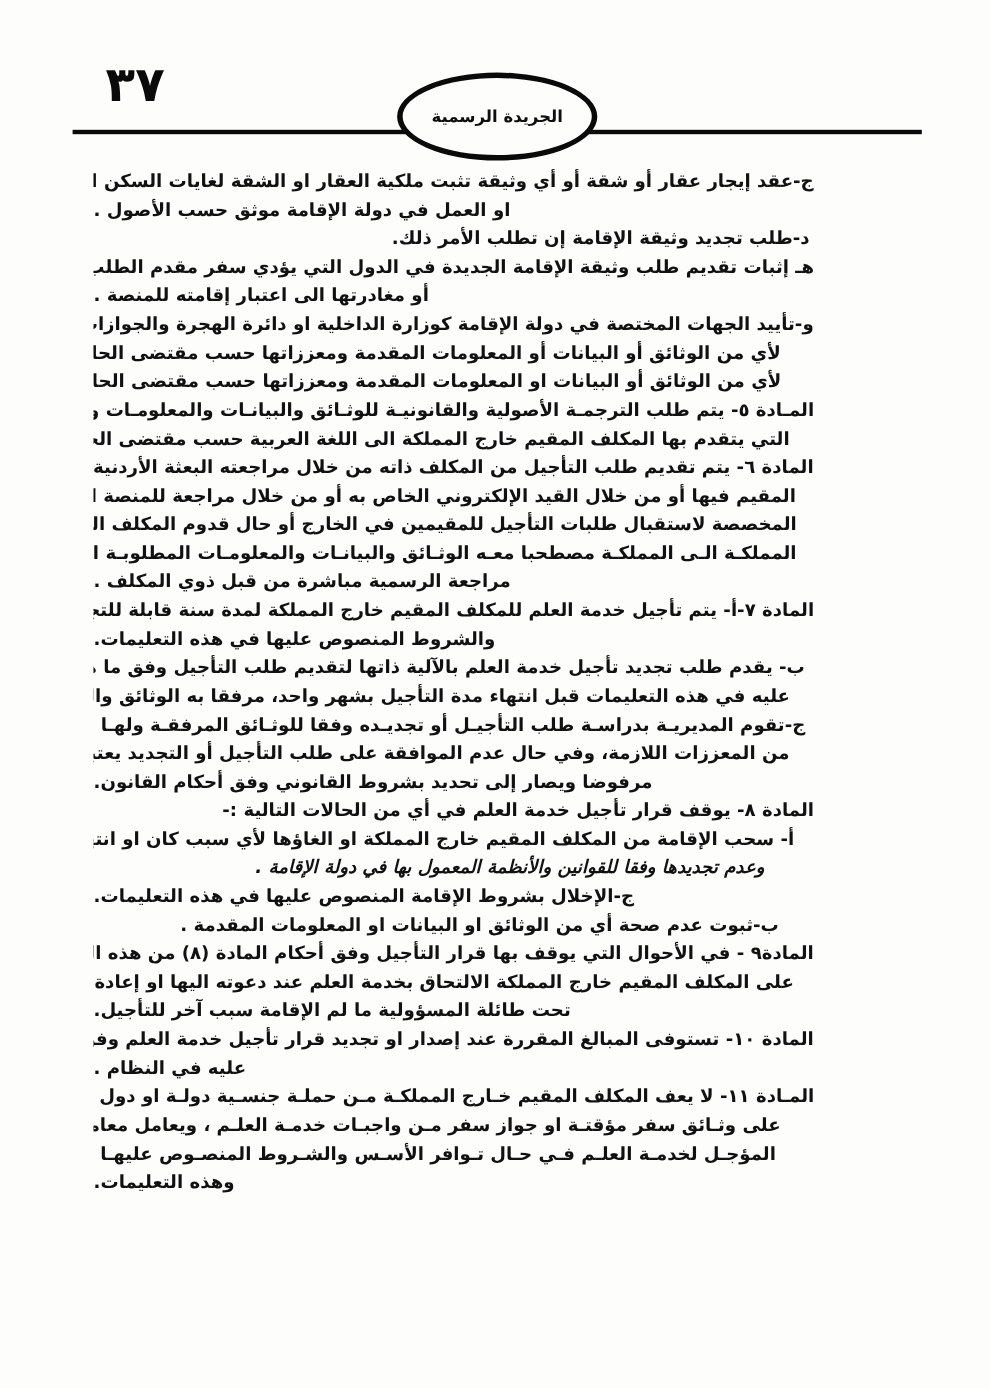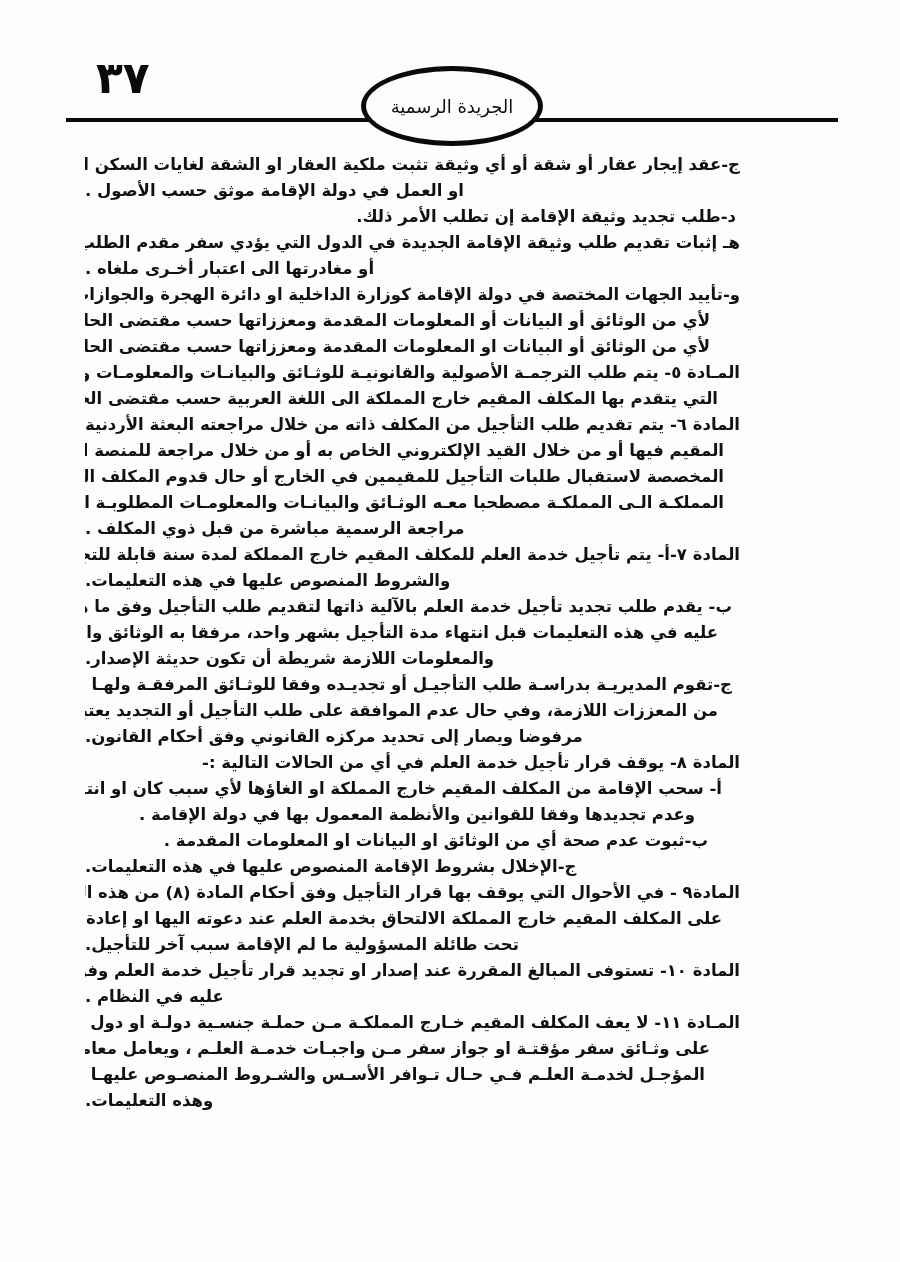--- a/index.html
+++ b/index.html
@@ -38,22 +38,22 @@
     width: 172px;
     height: 70px;
     background: #fdfdfc;
     border: 5px solid #0a0a0a;
     border-radius: 50%;
     display: flex;
     align-items: center;
     justify-content: center;
   }
   .gazette-badge span {
-    font-size: 18px;
-    font-weight: 400;
+    font-size: 15px;
+    font-weight: 700;
     direction: rtl;
     white-space: nowrap;
   }
   
   .doc-body {
     position: absolute;
     top: 152px;
     left: 85px;
     width: 655px;
     direction: rtl;
@@ -82,44 +82,43 @@
 
   <div class="gazette-badge">
     <span>الجريدة الرسمية</span>
   </div>
 
   <div class="doc-body" dir="rtl">
       <div class="line al-j">ج-عقد إيجار عقار أو شقة أو أي وثيقة تثبت ملكية العقار او الشقة لغايات السكن او الإقامة</div>
       <div class="line al-c">او العمل في دولة الإقامة موثق حسب الأصول .</div>
       <div class="line al-r" style="padding-right: 4px;">د-طلب تجديد وثيقة الإقامة إن تطلب الأمر ذلك.</div>
       <div class="line al-j">هـ إثبات  تقديم طلب وثيقة الإقامة الجديدة في الدول التي يؤدي سفر مقدم الطلب منها</div>
-      <div class="line al-c">أو مغادرتها الى اعتبار أخـرى ملغاه .</div>
+      <div class="line al-c">أو مغادرتها الى اعتبار إقامته للمنصة .</div>
       <div class="line al-j">و-تأييد الجهات المختصة في دولة الإقامة كوزارة الداخلية او دائرة الهجرة والجوازات</div>
       <div class="line al-r" style="padding-right: 30px;">لأي من الوثائق أو البيانات أو المعلومات المقدمة ومعززاتها حسب مقتضى الحال.</div>
       <div class="line al-r" style="padding-right: 30px;">لأي من الوثائق أو البيانات او المعلومات المقدمة ومعززاتها حسب مقتضى الحال .</div>
       <div class="line al-j">المـادة ٥- يتم طلب الترجمـة الأصولية والقانونيـة للوثـائق والبيانـات والمعلومـات وأي من المعززات</div>
       <div class="line al-r" style="padding-right: 22px;">التي يتقدم بها المكلف المقيم خارج المملكة الى اللغة العربية حسب مقتضى الحال.</div>
       <div class="line al-j">المادة ٦- يتم تقديم طلب التأجيل من المكلف ذاته من خلال مراجعته البعثة الأردنية المعتمدة في الدولة</div>
       <div class="line al-j" style="padding-right: 16px; padding-left: 10px;">المقيم فيها أو من خلال القيد الإلكتروني الخاص به أو من خلال مراجعة للمنصة الإلكترونية</div>
       <div class="line al-j" style="padding-right: 16px; padding-left: 10px;">المخصصة لاستقبال طلبات التأجيل للمقيمين في الخارج أو حال قدوم المكلف المقيم خارج</div>
       <div class="line al-j" style="padding-right: 16px; padding-left: 10px;">المملكـة الـى المملكـة مصطحبا معـه الوثـائق والبيانـات والمعلومـات المطلوبـة او مـن خـلال</div>
       <div class="line al-c">مراجعة الرسمية مباشرة من قبل ذوي المكلف .</div>
       <div class="line al-j">المادة ٧-أ- يتم تأجيل خدمة العلم للمكلف المقيم خارج المملكة لمدة سنة قابلة للتجديد عند توافر الأسس</div>
       <div class="line al-c">والشروط المنصوص عليها في هذه التعليمات.</div>
       <div class="line al-j" style="padding-right: 8px; padding-left: 12px;">ب- يقدم طلب تجديد تأجيل خدمة العلم بالآلية ذاتها لتقديم طلب التأجيل وفق ما هو منصوص</div>
       <div class="line al-j" style="padding-right: 22px; padding-left: 14px;">عليه في هذه التعليمات قبل انتهاء مدة التأجيل بشهر واحد، مرفقا به الوثائق والبيانات</div>
-      <div class="line al-c">والمعلومات اللازمة شريطة أن تكون حديثة الإصدار.</div>
       <div class="line al-j" style="padding-right: 8px; padding-left: 10px;">ج-تقوم المديريـة بدراسـة طلب التأجيـل أو تجديـده  وفقا للوثـائق المرفقـة ولهـا أن تطلـب أيـا</div>
       <div class="line al-j" style="padding-right: 22px; padding-left: 14px;">من المعززات اللازمة، وفي حال عدم الموافقة على طلب التأجيل أو التجديد يعتبر طلبه</div>
-      <div class="line al-c">مرفوضا ويصار إلى تحديد مركزه القانوني وفق أحكام القانون.</div>
+      <div class="line al-c">مرفوضا ويصار إلى تحديد بشروط القانوني وفق أحكام القانون.</div>
       <div class="line al-r">المادة ٨- يوقف قرار تأجيل خدمة العلم في أي من الحالات التالية :-</div>
       <div class="line al-j" style="padding-right: 18px; padding-left: 12px;">أ- سحب الإقامة من المكلف المقيم خارج المملكة او الغاؤها لأي سبب كان او انتهاؤها</div>
-      <div class="line al-r" style="padding-right: 45px;">وعدم تجديدها وفقا للقوانين والأنظمة المعمول بها في دولة الإقامة .</div>
+      <div class="line al-r" style="padding-right: 45px; font-style: italic;">وعدم تجديدها وفقا للقوانين والأنظمة المعمول بها في دولة الإقامة .</div>
+      <div class="line al-c">ج-الإخلال بشروط الإقامة المنصوص عليها في هذه التعليمات.</div>
       <div class="line al-r" style="padding-right: 32px;">ب-ثبوت عدم صحة أي من الوثائق او البيانات او المعلومات المقدمة .</div>
-      <div class="line al-c">ج-الإخلال بشروط الإقامة المنصوص عليها في هذه التعليمات.</div>
       <div class="line al-j">المادة٩ - في الأحوال التي يوقف بها قرار التأجيل وفق أحكام المادة (٨) من هذه التعليمات، يتعين</div>
       <div class="line al-j" style="padding-right: 18px; padding-left: 10px;">على المكلف المقيم خارج المملكة الالتحاق بخدمة العلم عند دعوته اليها او إعادة دعوته اليها</div>
       <div class="line al-c">تحت طائلة المسؤولية ما لم الإقامة سبب آخر للتأجيل.</div>
       <div class="line al-j">المادة ١٠- تستوفى المبالغ المقررة عند إصدار او تجديد قرار تأجيل خدمة العلم وفق ما هو منصوص</div>
       <div class="line al-c">عليه في النظام .</div>
       <div class="line al-j">المـادة ١١- لا يعف المكلف المقيم خـارج المملكـة مـن حملـة جنسـية دولـة او دول أخـرى او الحاصل</div>
       <div class="line al-j" style="padding-right: 30px; padding-left: 30px;">على وثـائق سفر مؤقتـة او جواز سفر مـن واجبـات خدمـة العلـم ، ويعامل معاملـة المكلف</div>
       <div class="line al-j" style="padding-right: 35px; padding-left: 35px;">المؤجـل لخدمـة العلـم فـي حـال تـوافر الأسـس والشـروط المنصـوص عليهـا فـي القـانون</div>
       <div class="line al-c">وهذه التعليمات.</div>
     </div>

